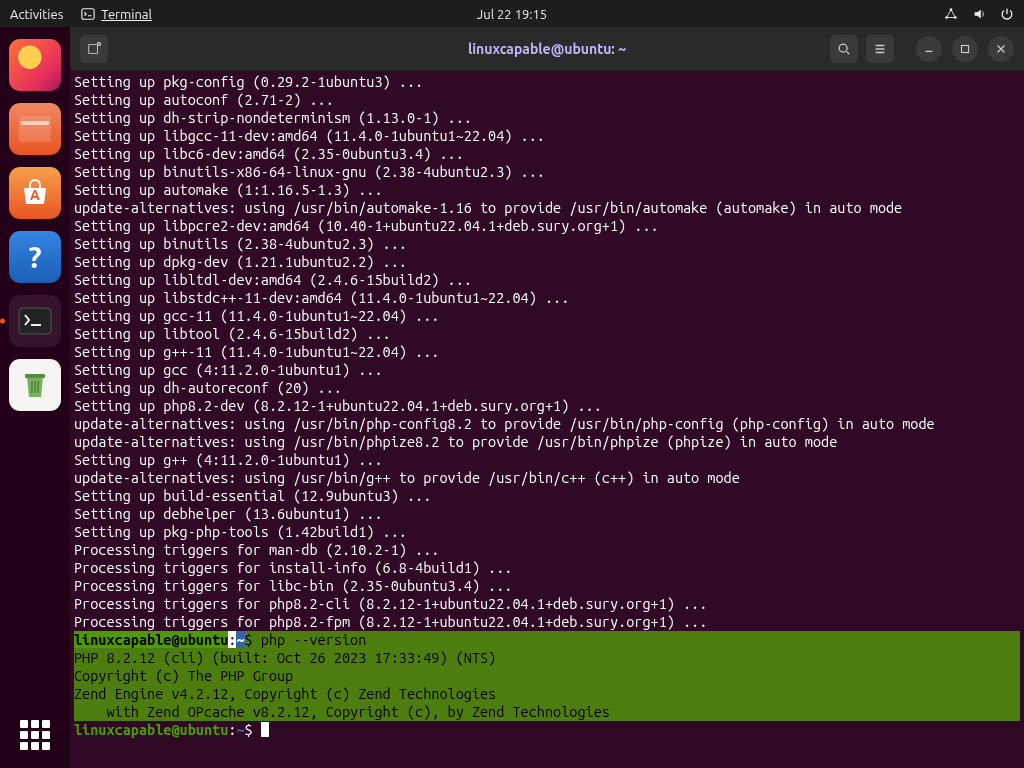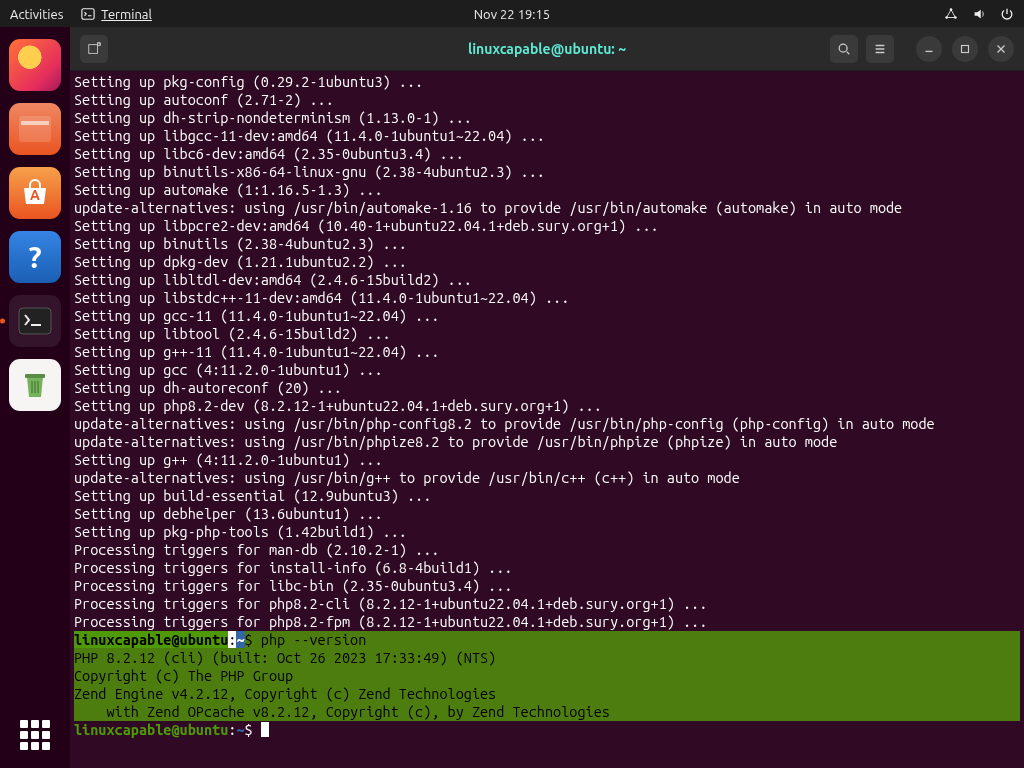--- a/index.html
+++ b/index.html
@@ -63,21 +63,21 @@
     display:flex; flex-direction:column;
   }
   .titlebar {
     height:44px; background:#2a2a2a;
     display:flex; align-items:center;
     padding:0 10px; gap:8px;
     border-bottom:1px solid #1d1d1d;
   }
   .titlebar .title {
     position:absolute; left:50%; transform:translateX(-50%);
-    font-weight:600; font-size:14px; color:#5eead4;
+    font-weight:600; font-size:14px; color:#c4b5fd;
   }
   .tb-btn {
     width:28px; height:28px; border-radius:5px;
     background:#3a3a3a; display:flex;
     align-items:center; justify-content:center;
   }
   .tb-btn.round { border-radius:50%; width:26px; height:26px; }
   .tb-btn svg { width:14px; height:14px; fill:#ccc; }
   .titlebar .right { margin-left:auto; display:flex; gap:8px; align-items:center;}
   .titlebar .wgrp { display:flex; gap:10px; margin-left:14px;}
@@ -113,21 +113,21 @@
   <div class="left">
     <span>Activities</span>
     <span class="app">
       <svg viewBox="0 0 16 16">
           <rect x="1" y="2" width="14" height="12" rx="2" fill="none" stroke="#eee" stroke-width="1.3"></rect>
           <path d="M4 6l2 2-2 2M8 10h4" stroke="#eee" stroke-width="1.3" fill="none"></path>
         </svg>
       <span>Terminal</span>
     </span>
   </div>
-  <div class="center">Nov 22  19:15</div>
+  <div class="center">Jul 22  19:15</div>
   <div class="right">
     <svg viewBox="0 0 16 16">
         <circle cx="8" cy="3" r="1.5"></circle>
         <circle cx="3" cy="12" r="1.5"></circle>
         <circle cx="13" cy="12" r="1.5"></circle>
         <path d="M8 3L3 12M8 3l5 9M3 12h10" stroke="#eee" stroke-width="1" fill="none"></path>
       </svg>
     <svg viewBox="0 0 16 16">
         <path d="M3 6v4h3l4 3V3L6 6H3z"></path>
         <path d="M12 5c1 1 1 5 0 6" stroke="#eee" fill="none"></path>

